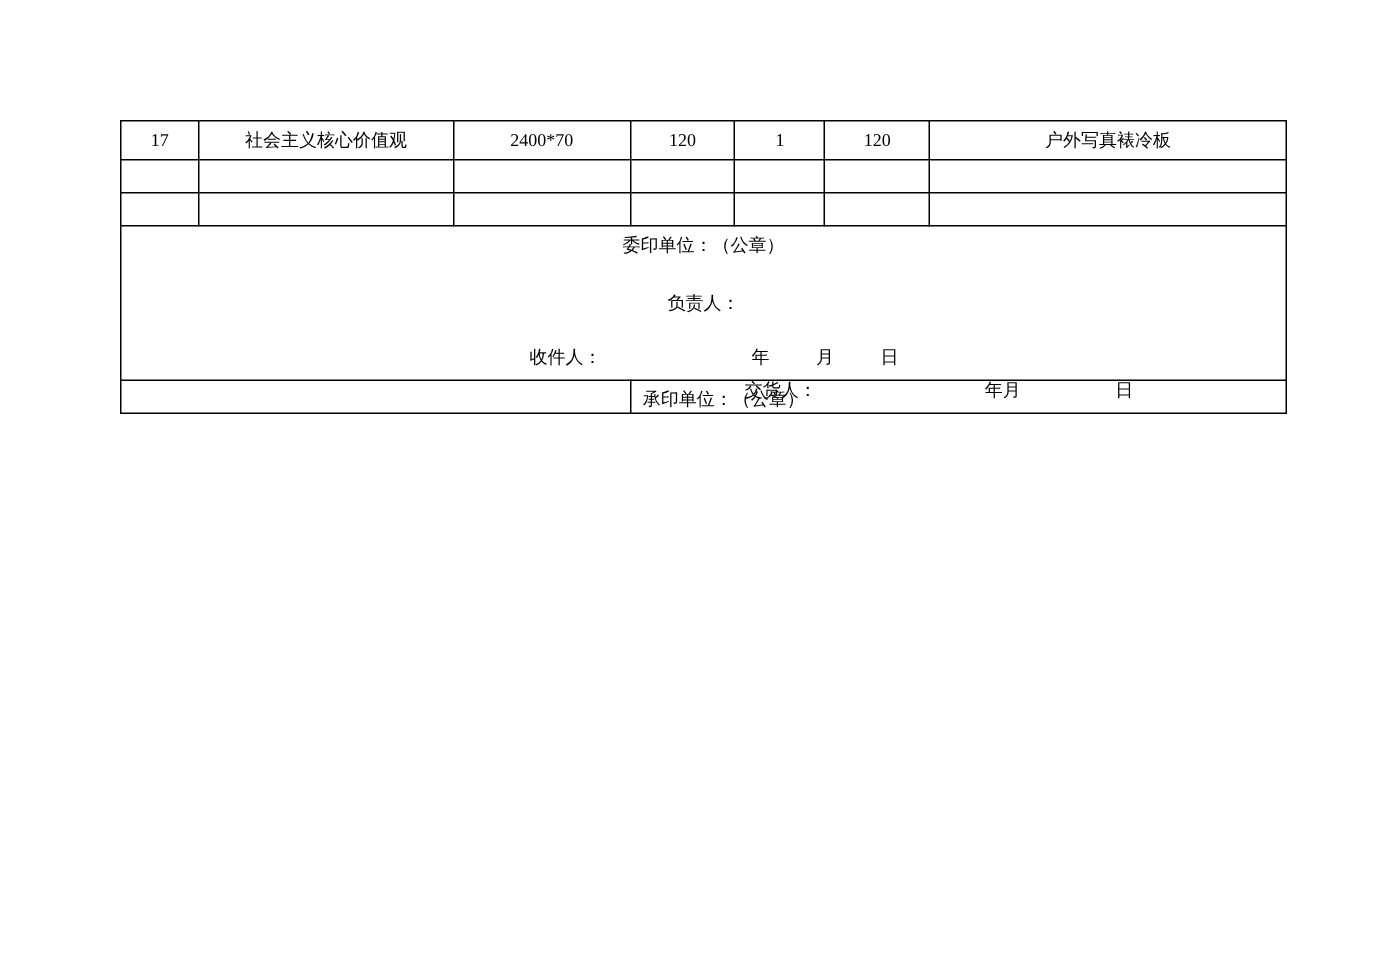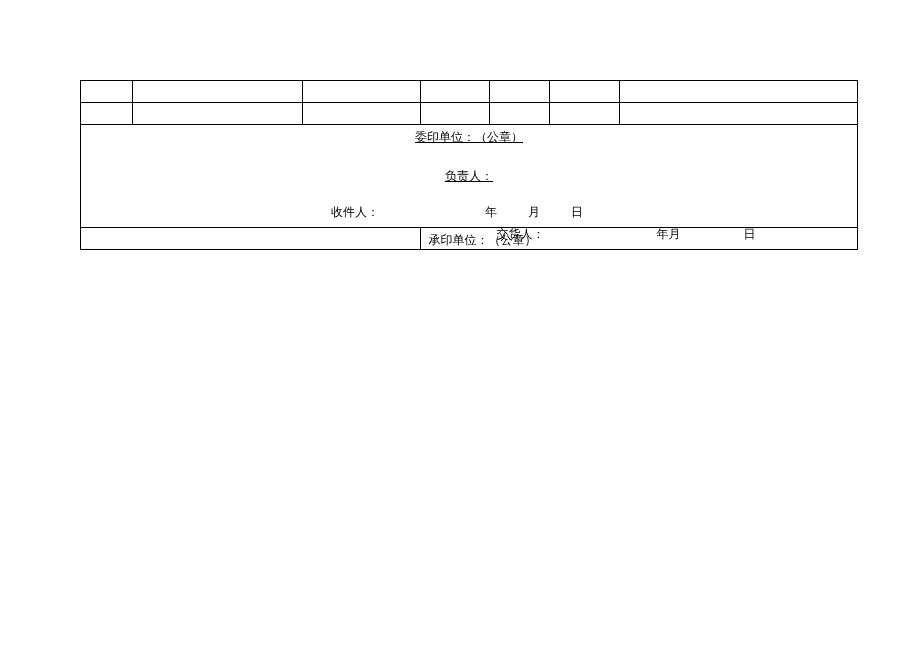--- a/index.html
+++ b/index.html
@@ -52,39 +52,38 @@
     }
     .sig-top {
       height: 92px;
     }
     .sig-bottom {
       height: 92px;
     }
     .sig-line {
       position: relative;
       height: 100%;
-      text-decoration: underline;
     }
     .sig-label-top {
       display: block;
       margin-bottom: 22px;
     }
     .sig-label-mid {
       display: block;
       margin-bottom: 38px;
     }
     .sig-recipient {
       position: absolute;
       bottom: 2px;
-      left: 244px;
+      left: 266px;
     }
     .sig-date {
       position: absolute;
       bottom: 2px;
-      left: 398px;
+      left: 414px;
       letter-spacing: 0;
     }
     .sig-date span {
       margin-right: 28px;
     }
     .sig-right-wrap {
       position: relative;
       height: 100%;
     }
     .sig-right-top {
@@ -105,20 +104,29 @@
     .sig-right-date span.ym {
       margin-right: 60px;
     }
   </style>
 </head>
 <body>
 
 <div class="page">
   <table class="main-table">
     <tbody>
+        <tr>
+      <td class="col-1">17</td>
+      <td class="col-2">社会主义核心价值观</td>
+      <td class="col-3">2400*70</td>
+      <td class="col-4">120</td>
+      <td class="col-5">1</td>
+      <td class="col-6">120</td>
+      <td class="col-7">户外写真裱冷板</td>
+    </tr>
     <tr>
       <td class="col-1"></td>
       <td class="col-2"></td>
       <td class="col-3"></td>
       <td class="col-4"></td>
       <td class="col-5"></td>
       <td class="col-6"></td>
       <td class="col-7"></td>
     </tr>
     <tr>

